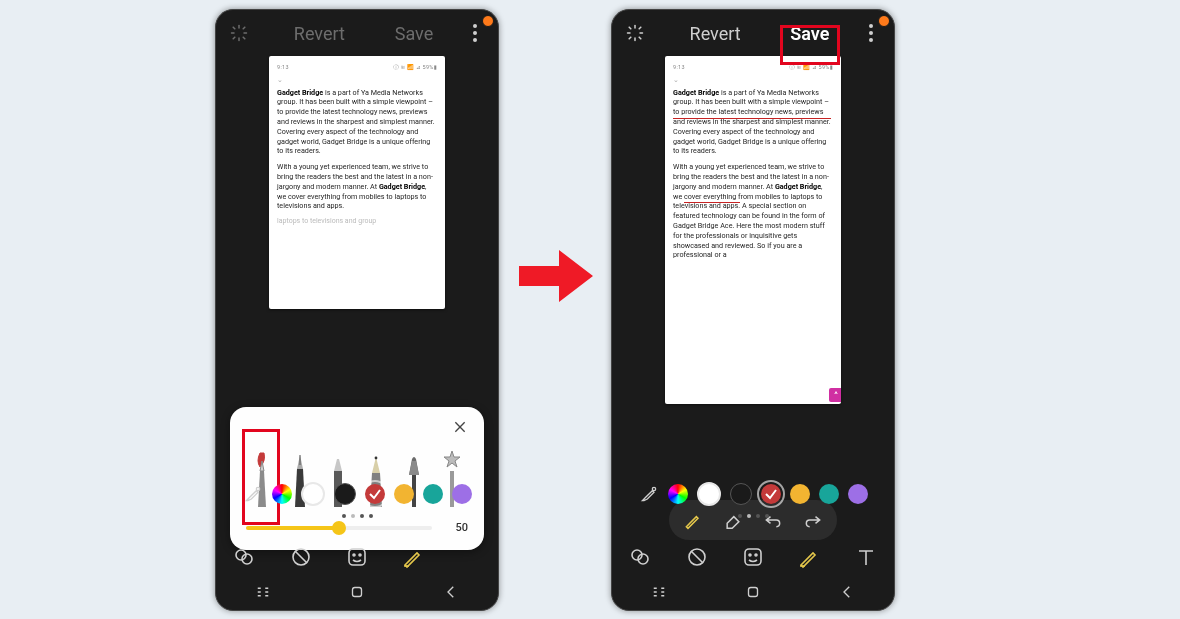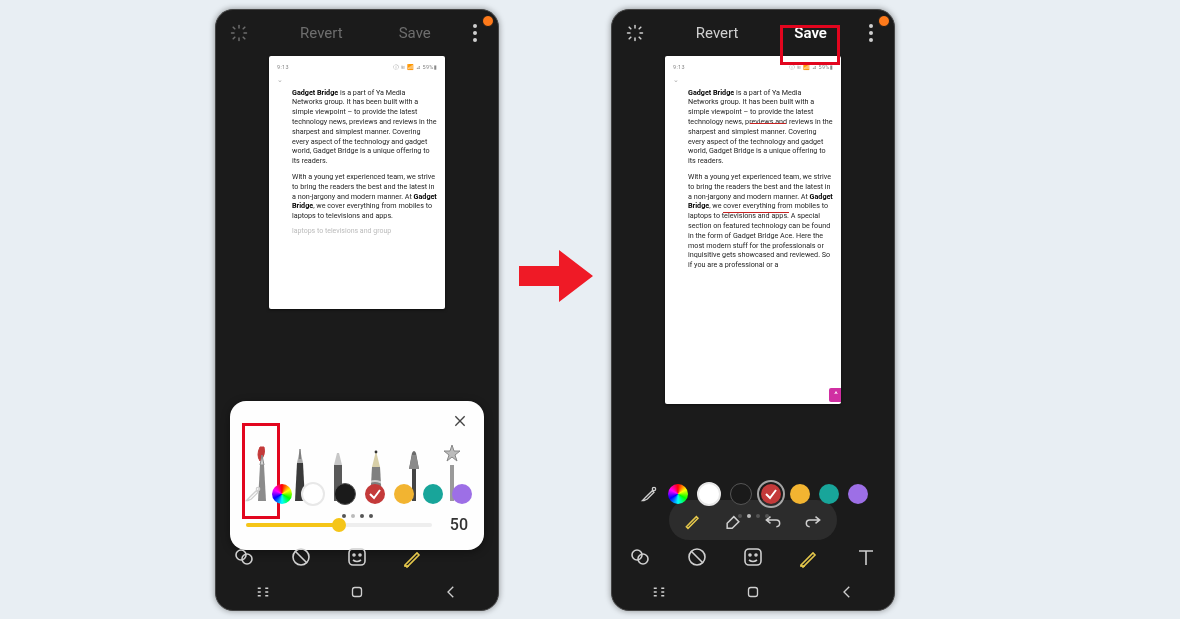--- a/index.html
+++ b/index.html
@@ -1,51 +1,51 @@
 <!DOCTYPE html>
 <html><head>
 <meta charset="utf-8">
 <style>
   html,body{margin:0;padding:0;width:1180px;height:619px;background:#e8eef3;font-family:Roboto,Arial,sans-serif;overflow:hidden;}
   .canvas{position:relative;width:1180px;height:619px;}
   .phone{position:absolute;width:282px;height:600px;top:9px;background:#1b1b1b;border-radius:18px;border:1px solid #444;overflow:hidden;box-shadow:0 0 6px rgba(0,0,0,.4);}
   .phone.left{left:215px;}
   .phone.right{left:611px;}
   .topbar{display:flex;align-items:center;height:46px;padding:0 8px;gap:4px;}
-  .action{color:#cfcfcf;font-size:15px;padding:6px 10px;border-radius:4px;}
+  .action{color:#cfcfcf;font-size:18px;padding:6px 10px;border-radius:4px;}
   .action.dim{color:#6d6d6d;}
   .action.save-bright{color:#ffffff;font-weight:600;}
   .tb-space{flex:1;}
   .icon-btn{width:30px;height:30px;display:flex;align-items:center;justify-content:center;}
   .icon{width:20px;height:20px;fill:none;stroke:#cfcfcf;stroke-width:1.8;}
   .icon-dim{stroke:#6d6d6d;}
   .more-dot{display:flex;flex-direction:column;align-items:center;justify-content:center;gap:3px;position:relative;}
   .more-dot span{width:4px;height:4px;border-radius:50%;background:#cfcfcf;}
   .more-badge{position:absolute;top:-3px;right:-4px;width:10px;height:10px;border-radius:50%;background:#ff7a1a;border:1px solid #1b1b1b;}
   .content{position:relative;height:400px;display:flex;justify-content:center;}
   .doc{position:relative;width:160px;background:#fff;border-radius:2px;padding:7px 8px 6px;box-shadow:0 1px 3px rgba(0,0,0,.5);font-size:7.2px;line-height:9.8px;color:#252525;overflow:hidden;}
   .doc.tall{height:335px;}
   .doc.short{height:240px;}
   .doc .sb{display:flex;justify-content:space-between;font-size:5.5px;color:#888;letter-spacing:.3px;margin-bottom:3px;}
   .doc .chev{font-size:7px;color:#aaa;margin-bottom:2px;}
-  .doc p{margin:0 0 6px 15px;}
+  .doc p{margin:0 0 6px 0;}
   .doc b{font-weight:700;color:#000;}
   .strike{position:relative;}
   .strike::after{content:"";position:absolute;left:0;right:0;top:55%;height:1px;background:#c62323;}
   .scroll-to-top{position:absolute;right:-2px;bottom:2px;width:14px;height:14px;background:#d02fa2;color:#fff;display:flex;align-items:center;justify-content:center;font-size:8px;font-weight:bold;border-radius:2px;}
   .pen-popup{position:absolute;left:14px;right:14px;bottom:-94px;background:#fefefe;border-radius:16px;box-shadow:0 2px 8px rgba(0,0,0,.4);padding:14px 14px 12px;}
   .pp-close{position:absolute;top:10px;right:14px;width:20px;height:20px;display:flex;align-items:center;justify-content:center;}
   .pp-close svg{width:16px;height:16px;stroke:#444;stroke-width:2;fill:none;}
   .pen-row{display:flex;justify-content:space-between;align-items:flex-end;padding:26px 6px 10px;}
   .pen{width:24px;height:60px;position:relative;}
   .slider-row{display:flex;align-items:center;gap:10px;padding:4px 2px;}
   .track{flex:1;height:4px;background:#eee;border-radius:3px;position:relative;}
   .fill{position:absolute;left:0;top:0;height:100%;background:#f5c518;border-radius:3px;width:50%;}
   .knob{position:absolute;top:-5px;width:14px;height:14px;border-radius:50%;background:#f5c518;left:calc(50% - 7px);}
-  .slider-val{font-size:16px;color:#333;font-weight:500;width:26px;text-align:right;}
+  .slider-val{font-size:11px;color:#333;font-weight:500;width:26px;text-align:right;}
   .red-box{position:absolute;border:3px solid #e2051e;box-sizing:border-box;}
   .tools{position:absolute;left:0;right:0;bottom:70px;display:flex;justify-content:center;gap:6px;}
   .tool-pill{background:#2c2c2c;border-radius:22px;padding:6px 10px;display:flex;gap:12px;}
   .tool-pill .t{width:28px;height:28px;display:flex;align-items:center;justify-content:center;}
   .colors{position:absolute;left:0;right:0;bottom:104px;display:flex;justify-content:center;gap:9px;align-items:center;}
   .color-circ{width:20px;height:20px;border-radius:50%;position:relative;}
   .color-circ.sel{outline:2px solid rgba(255,255,255,.6);outline-offset:2px;}
   .rainbow{background:conic-gradient(#f00,#ff0,#0f0,#0ff,#00f,#f0f,#f00);}
   .border-white{border:2px solid #e8e8e8;background:#fff;}
   .dropper{width:20px;height:20px;}

